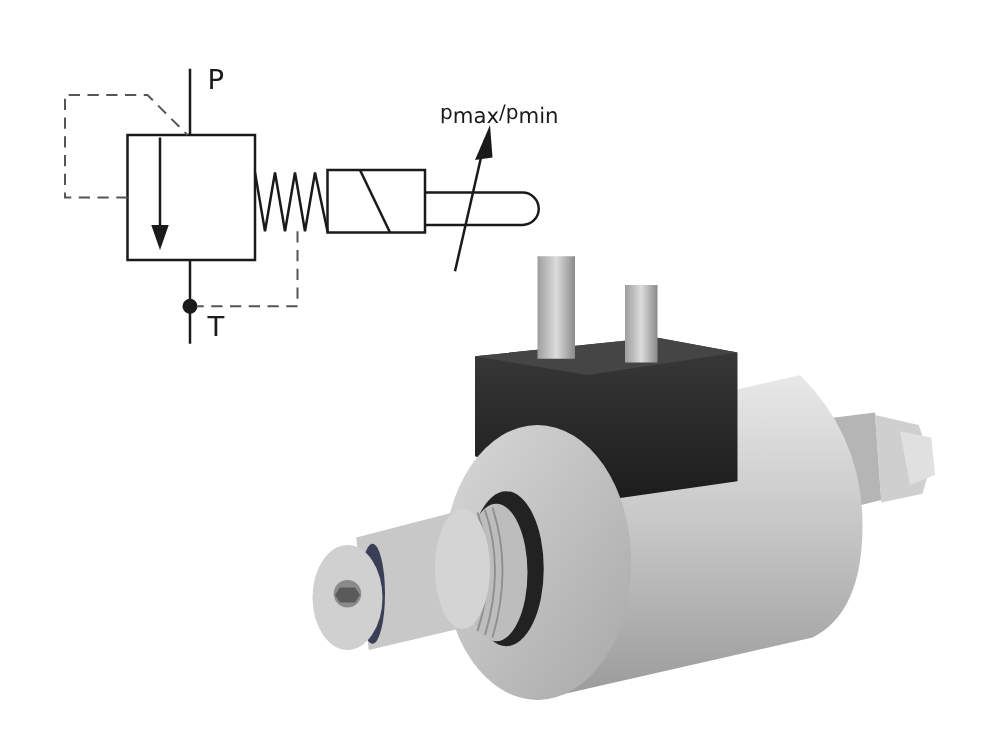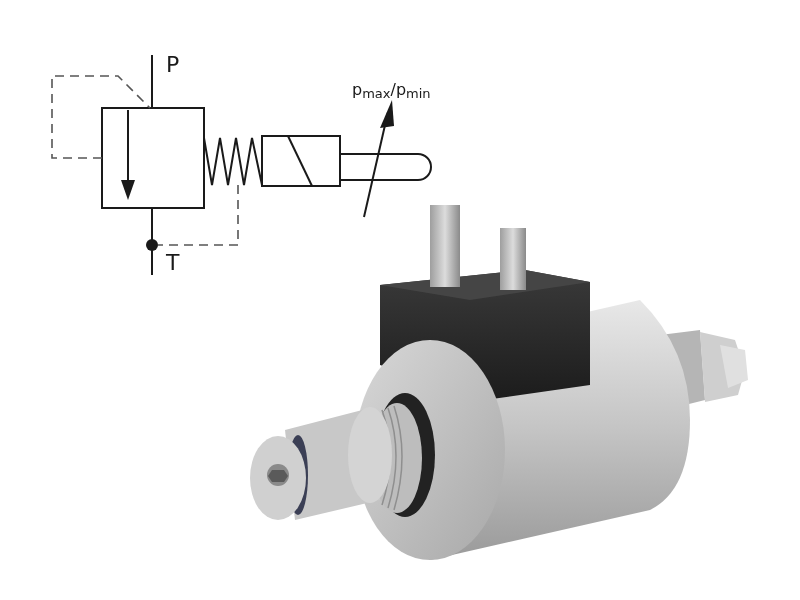--- a/index.html
+++ b/index.html
@@ -2,21 +2,21 @@
 <html><head>
 <meta charset="utf-8">
 <style>
   html, body { margin: 0; padding: 0; background: #ffffff; }
   body { width: 800px; height: 600px; position: relative; overflow: hidden; font-family: "Liberation Sans", sans-serif; }
   .stage { position: absolute; left: 0; top: 0; width: 800px; height: 600px; }
   .label { position: absolute; color: #1a1a1a; font-family: "DejaVu Sans", sans-serif; }
   .lbl-p { left: 166px; top: 52px; font-size: 22px; }
   .lbl-t { left: 166px; top: 250px; font-size: 22px; }
   .lbl-pm { left: 352px; top: 80px; font-size: 16px; white-space: nowrap; }
-  .lbl-pm sub { font-size: 13px; vertical-align: -3px; }
+  .lbl-pm sub { font-size: 17px; vertical-align: -3px; }
 </style>
 </head>
 <body>
 
 <div class="stage">
 
   <svg width="800" height="600" viewBox="0 0 800 600" style="position:absolute;left:0;top:0">
     <g stroke="#1a1a1a" stroke-width="2" fill="none">
 
       <line x1="152" y1="55" x2="152" y2="108"></line>

